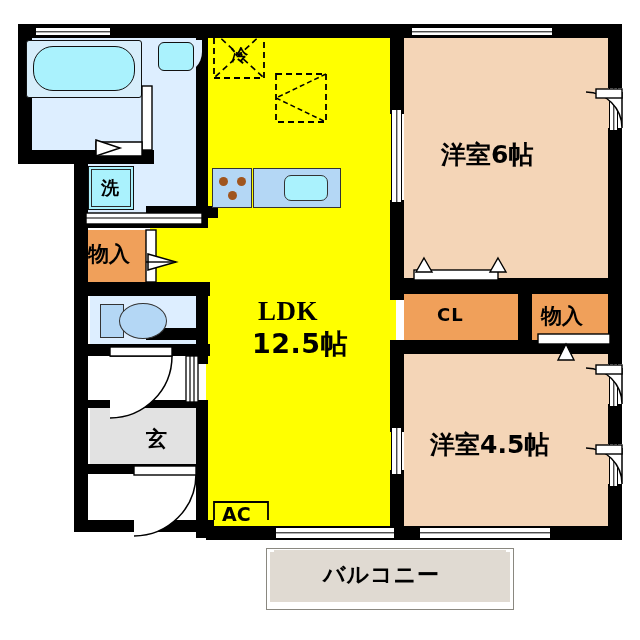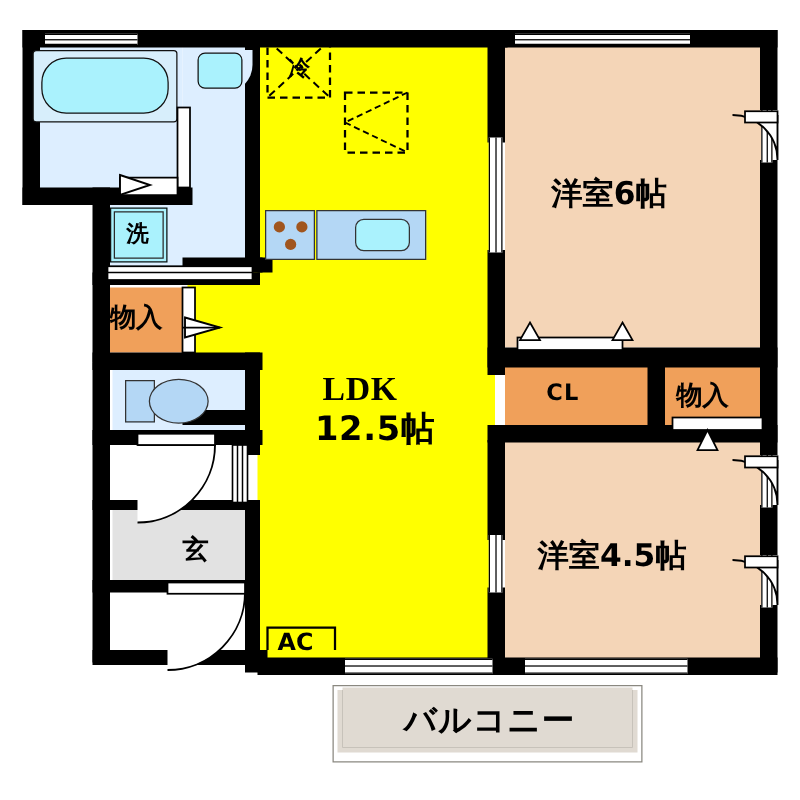--- a/index.html
+++ b/index.html
@@ -43,21 +43,21 @@
     white-space: nowrap;
     line-height: 1;
     font-family: "DejaVu Sans", "Liberation Sans", sans-serif;
   }
   .lbl-ldk    { font-size: 27px; letter-spacing: 0.5px; }
   .lbl-room   { font-size: 25px; }
   .lbl-cl     { font-size: 18px; letter-spacing: 1px; }
   .lbl-mono   { font-size: 21px; text-align: center; }
   .lbl-sm     { font-size: 18px; }
   .lbl-ac     { font-size: 19px; letter-spacing: 0px; }
-  .lbl-balc   { font-size: 26px; letter-spacing: 1px; }
+  .lbl-balc   { font-size: 22px; letter-spacing: 1px; font-family: Liberation Serif, serif; }
   .lbl-rei    { font-size: 17px; }
 
   
   .win {
     position: absolute;
     background: #ffffff;
     border-top: 1.5px solid #000;
     border-bottom: 1.5px solid #000;
     box-sizing: border-box;
   }

